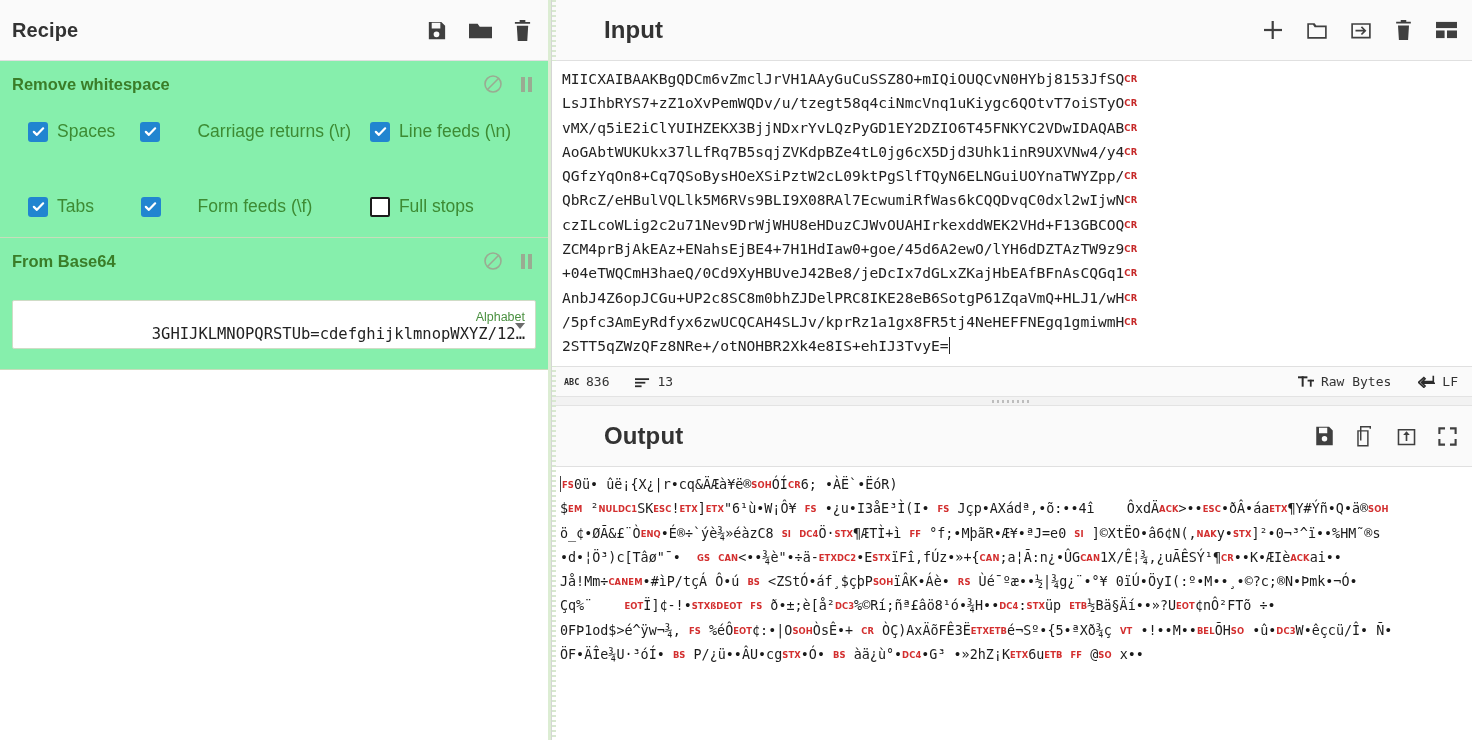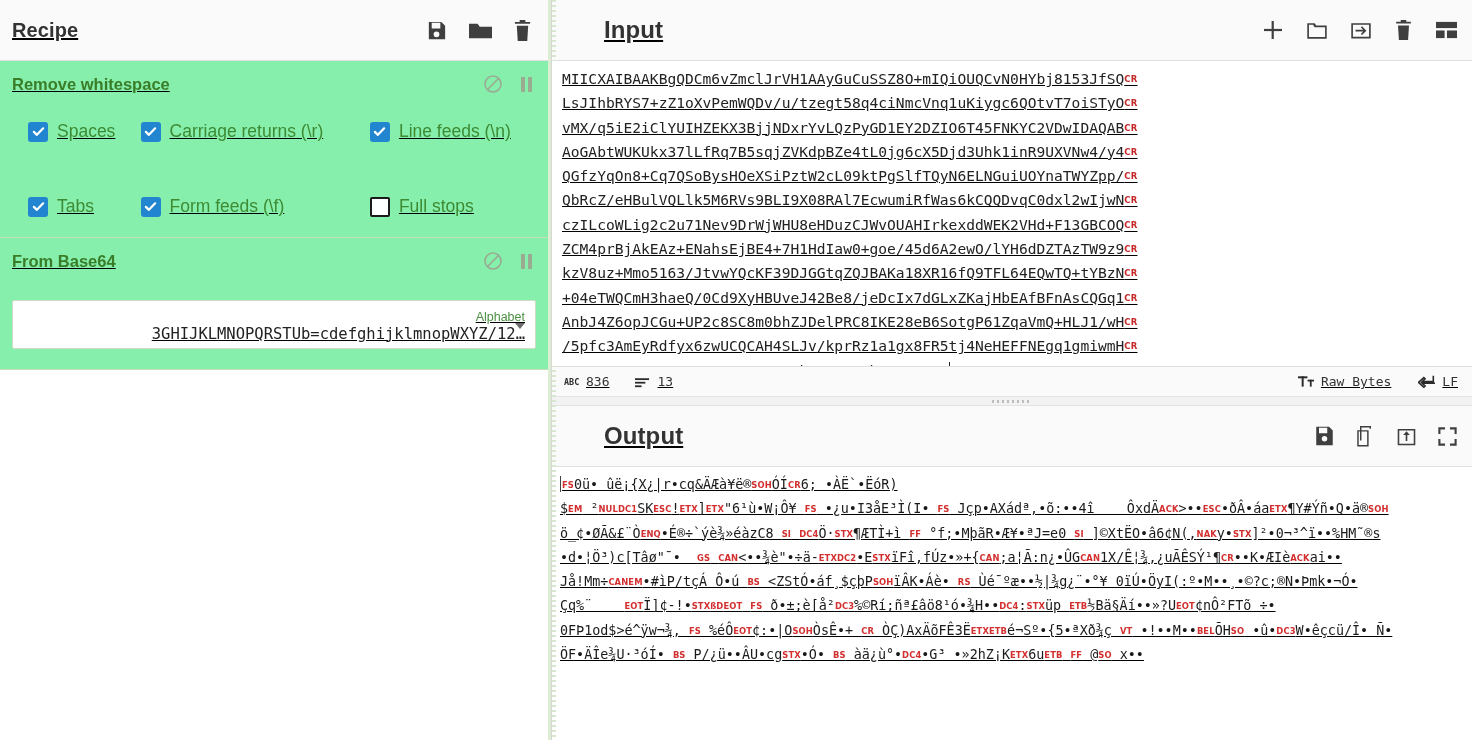--- a/index.html
+++ b/index.html
@@ -1,21 +1,21 @@
 <!DOCTYPE html>
 <html><head>
 <meta charset="utf-8">
 <style>
   * { box-sizing: border-box; margin: 0; padding: 0; }
   html, body {
     width: 1472px; height: 740px;
     font-family: "Liberation Sans", sans-serif;
     background: #fff; overflow: hidden;
   }
-  .app { display: flex; width: 1472px; height: 740px; text-decoration: underline; }
+  .app { display: flex; width: 1472px; height: 740px; }
 
   
   .recipe-pane { width: 548px; height: 740px; display: flex; flex-direction: column;
                  background: #fff; position: relative; }
   .pane-head {
     height: 61px; flex: 0 0 61px; display: flex; align-items: center;
     padding: 0 16px 0 12px; background: #fafafa; border-bottom: 1px solid #e0e0e0;
   }
   .pane-title { font-size: 20px; font-weight: bold; color: #333; letter-spacing: .1px; }
   .head-icons { margin-left: auto; display: flex; align-items: center; gap: 20px; }
@@ -30,21 +30,21 @@
   .op-title { font-size: 16.5px; font-weight: bold; color: #3a7d28; }
   .op-ctrls { margin-left: auto; display: flex; align-items: center; gap: 18px; }
   .ic-disable svg { display: block; stroke: #9aab92; fill: none; }
   .ic-pause { display: flex; gap: 3px; }
   .ic-pause i { display: block; width: 4px; height: 15px; background: #9aab92; }
 
   .arg-rows { padding: 0 12px; }
   .cb-row { display: flex; align-items: flex-end; margin-top: 14px; padding-left: 16px; }
   .cb-cell { display: flex; align-items: center; }
   .cb-cell.c1 { width: 122px; }
-  .cb-cell.c2 { width: 228px; }
+  .cb-cell.c2 { width: 228px; gap: 28px; }
   .cb-cell.c3 { width: 180px; margin-left: 19px; }
   .cb-box {
     width: 20px; height: 20px; border-radius: 3px; flex: 0 0 20px;
     display: flex; align-items: center; justify-content: center; cursor: pointer;
   }
   .cb-box.on { background: #2185d0; }
   .cb-box.off { background: #fff; border: 2px solid #1b1b1b; border-radius: 2px; }
   .cb-box.on svg { display: block; stroke: #fff; fill: none; }
   .cb-label { margin-left: 9px; font-size: 17.5px; color: #3d8b33; white-space: nowrap; }
 
@@ -291,21 +291,20 @@
 
       <div class="txt-area">
           <div class="in-line"><span>MIICXAIBAAKBgQDCm6vZmclJrVH1AAyGuCuSSZ8O+mIQiOUQCvN0HYbj8153JfSQ</span><span class="cr-tag">CR</span></div>
           <div class="in-line"><span>LsJIhbRYS7+zZ1oXvPemWQDv/u/tzegt58q4ciNmcVnq1uKiygc6QOtvT7oiSTyO</span><span class="cr-tag">CR</span></div>
           <div class="in-line"><span>vMX/q5iE2iClYUIHZEKX3BjjNDxrYvLQzPyGD1EY2DZIO6T45FNKYC2VDwIDAQAB</span><span class="cr-tag">CR</span></div>
           <div class="in-line"><span>AoGAbtWUKUkx37lLfRq7B5sqjZVKdpBZe4tL0jg6cX5Djd3Uhk1inR9UXVNw4/y4</span><span class="cr-tag">CR</span></div>
           <div class="in-line"><span>QGfzYqOn8+Cq7QSoBysHOeXSiPztW2cL09ktPgSlfTQyN6ELNGuiUOYnaTWYZpp/</span><span class="cr-tag">CR</span></div>
           <div class="in-line"><span>QbRcZ/eHBulVQLlk5M6RVs9BLI9X08RAl7EcwumiRfWas6kCQQDvqC0dxl2wIjwN</span><span class="cr-tag">CR</span></div>
           <div class="in-line"><span>czILcoWLig2c2u71Nev9DrWjWHU8eHDuzCJWvOUAHIrkexddWEK2VHd+F13GBCOQ</span><span class="cr-tag">CR</span></div>
           <div class="in-line"><span>ZCM4prBjAkEAz+ENahsEjBE4+7H1HdIaw0+goe/45d6A2ewO/lYH6dDZTAzTW9z9</span><span class="cr-tag">CR</span></div>
-          <div class="in-line"><span>kzV8uz+Mmo5163/JtvwYQcKF39DJGGtqZQJBAKa18XR16fQ9TFL64EQwTQ+tYBzN</span><span class="cr-tag">CR</span></div>
           <div class="in-line"><span>+04eTWQCmH3haeQ/0Cd9XyHBUveJ42Be8/jeDcIx7dGLxZKajHbEAfBFnAsCQGq1</span><span class="cr-tag">CR</span></div>
           <div class="in-line"><span>AnbJ4Z6opJCGu+UP2c8SC8m0bhZJDelPRC8IKE28eB6SotgP61ZqaVmQ+HLJ1/wH</span><span class="cr-tag">CR</span></div>
           <div class="in-line"><span>/5pfc3AmEyRdfyx6zwUCQCAH4SLJv/kprRz1a1gx8FR5tj4NeHEFFNEgq1gmiwmH</span><span class="cr-tag">CR</span></div>
           <div class="in-line"><span>2STT5qZWzQFz8NRe+/otNOHBR2Xk4e8IS+ehIJ3TvyE=</span><span class="caret"></span></div>
         </div>
 
       <div class="status-bar">
         <div class="st-grp">
           <span>
             <svg width="15" height="12" viewBox="0 0 16 12">

